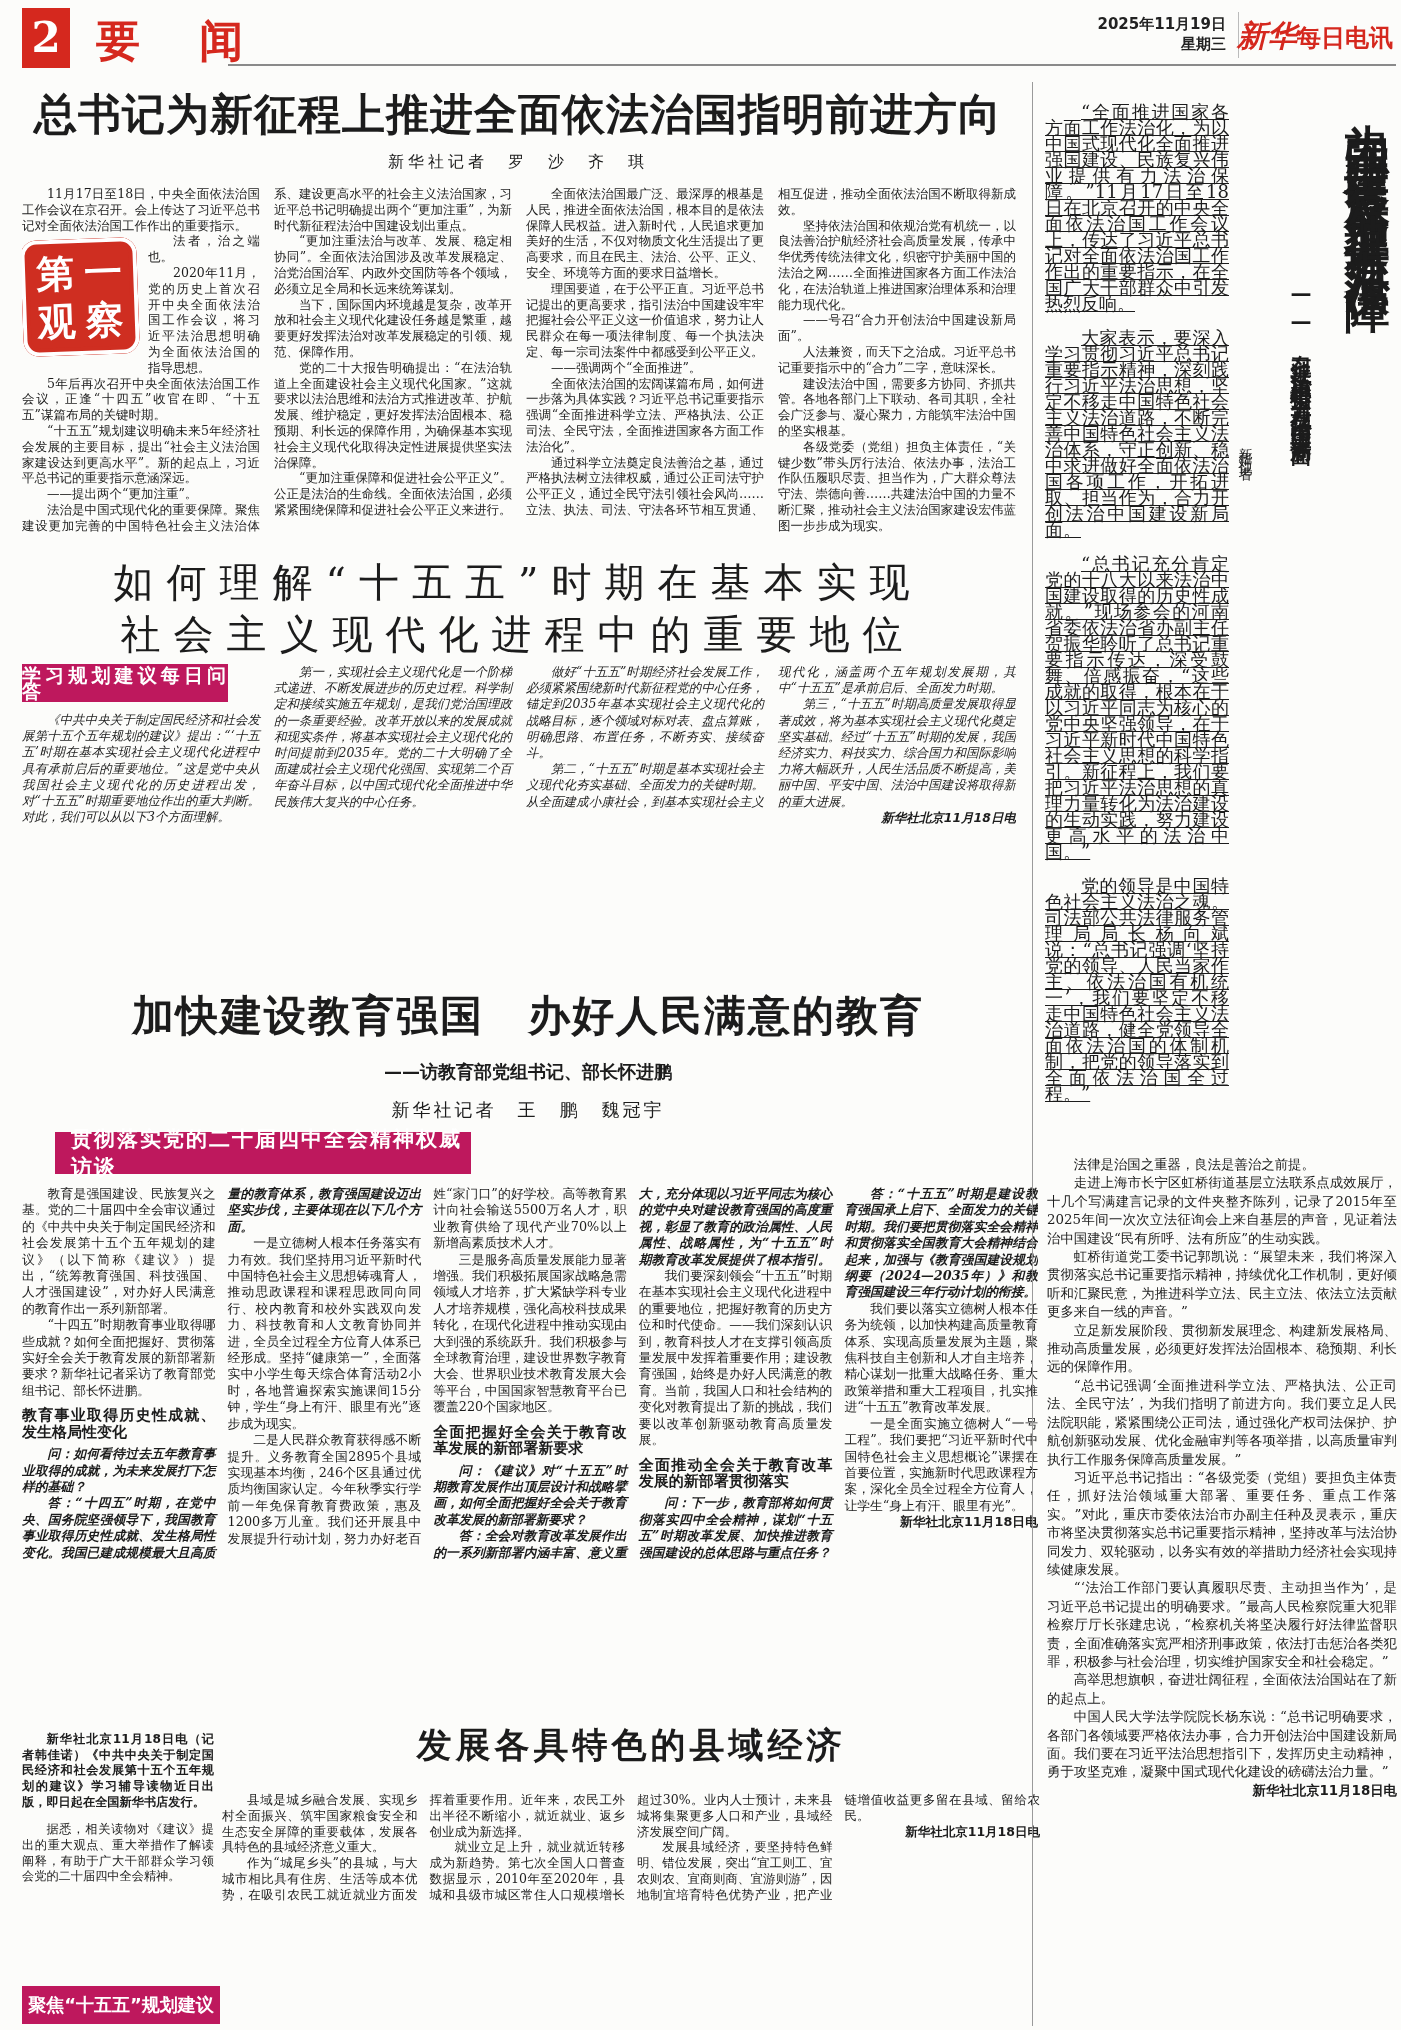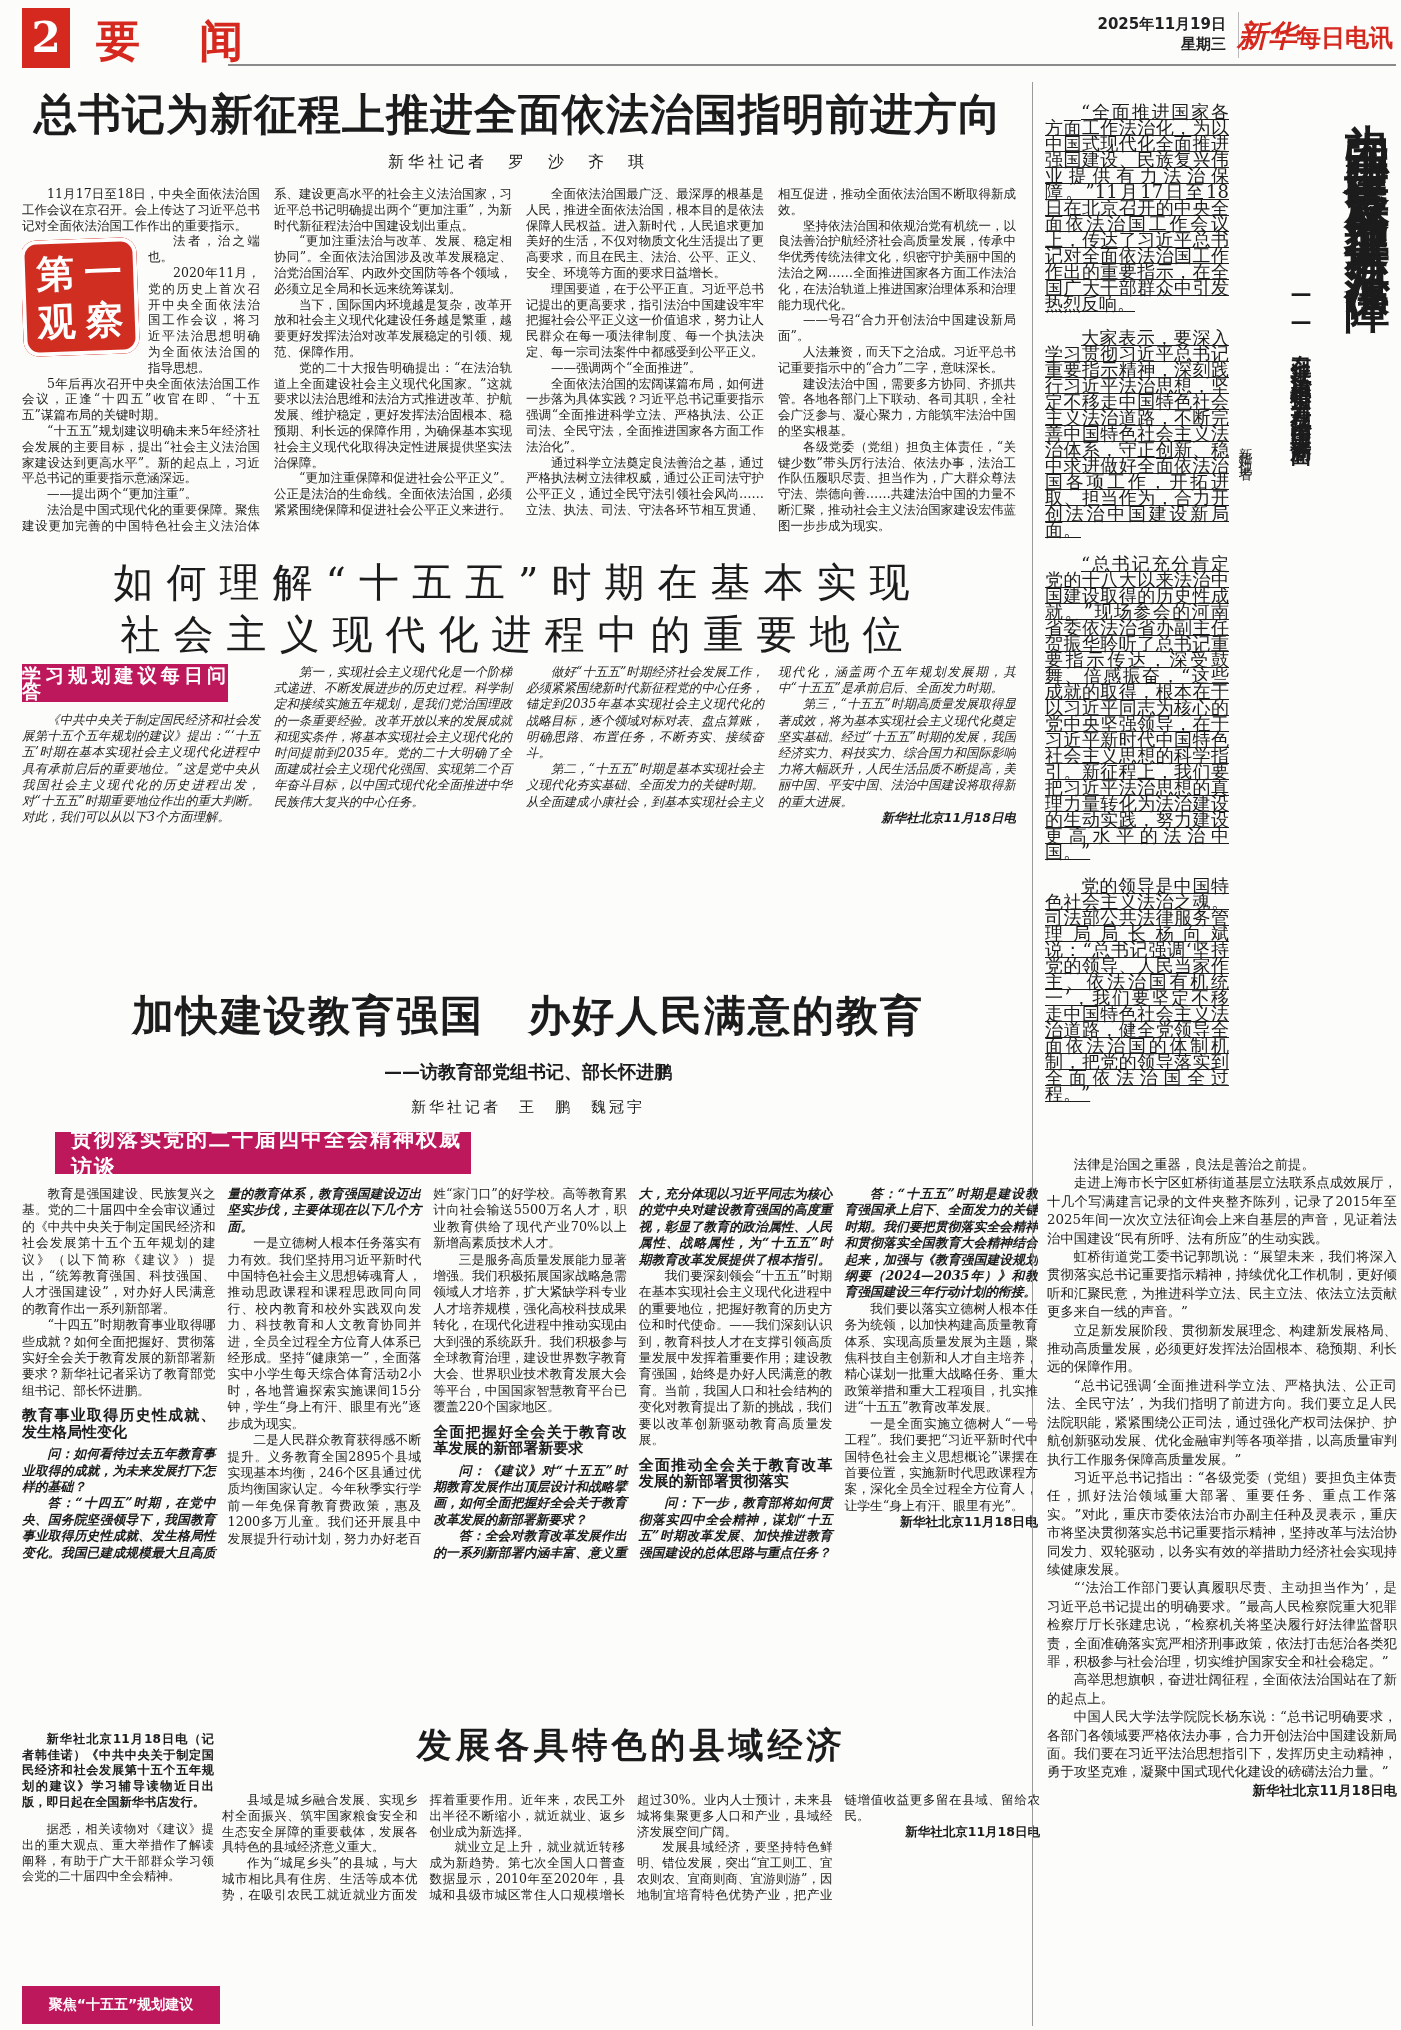--- a/index.html
+++ b/index.html
@@ -43,29 +43,29 @@
   .qa-body{position:absolute;left:22px;top:664px;width:994px;height:314px;columns:4;
            font-size:12.5px;line-height:16.2px;font-style:italic;overflow:hidden;}
   .red-label{background:#be185d;color:#fff;font-family:"DejaVu Sans",sans-serif;font-weight:bold;
              font-style:normal;display:flex;align-items:center;justify-content:center;}
   .qa-label{width:206px;height:38px;font-size:19px;letter-spacing:2px;margin-bottom:10px;}
   
   .edu-headline{position:absolute;left:20px;top:988px;width:1016px;text-align:center;font-size:42px;
                 font-weight:bold;letter-spacing:2px;white-space:nowrap;}
   .edu-subtitle{position:absolute;left:20px;top:1060px;width:1016px;text-align:center;font-size:18px;
                 font-weight:bold;font-family:"DejaVu Sans",sans-serif;}
-  .edu-byline{position:absolute;left:20px;top:1098px;width:1016px;text-align:center;font-size:15px;letter-spacing:3px;font-family:Liberation Serif, serif;}
+  .edu-byline{position:absolute;left:20px;top:1098px;width:1016px;text-align:center;font-size:18px;letter-spacing:3px;font-family:Liberation Serif, serif;}
   .edu-label{position:absolute;left:55px;top:1132px;width:400px;height:42px;font-size:21px;letter-spacing:2px;padding-left:16px;}
   .edu-body{position:absolute;left:22px;top:1186px;width:1016px;height:524px;columns:5;column-gap:12px;
             font-size:12.8px;line-height:16.4px;overflow:hidden;}
   
   .brief-body{position:absolute;left:22px;top:1720px;width:192px;height:260px;font-size:12.2px;
               line-height:15.6px;text-align:justify;overflow:hidden;}
   .brief-body p:first-child{font-weight:bold;font-family:"DejaVu Sans",sans-serif;}
-  .focus-label{position:absolute;left:22px;top:1986px;width:198px;height:38px;font-size:14px;}
+  .focus-label{position:absolute;left:22px;top:1986px;width:198px;height:38px;font-size:18px;}
   .county-headline{position:absolute;left:222px;top:1722px;width:818px;text-align:center;font-size:35px;
                    font-weight:bold;letter-spacing:4px;white-space:nowrap;}
   .county-body{position:absolute;left:222px;top:1792px;width:818px;height:232px;columns:4;column-gap:12px;
                font-size:12.5px;line-height:15.8px;overflow:hidden;}
   
   .v-divider{position:absolute;left:1032px;top:82px;width:1px;height:1944px;background:#9a9a9a;}
   .right-strip{position:absolute;left:1045px;top:84px;width:352px;height:1946px;}
   .r-upper{position:absolute;left:0;top:0;width:352px;height:1064px;}
   .r-upper-col{position:absolute;left:0;top:2px;width:184px;height:1058px;font-size:18px;
                line-height:16px;text-align:justify;overflow:hidden;text-decoration:underline;}

